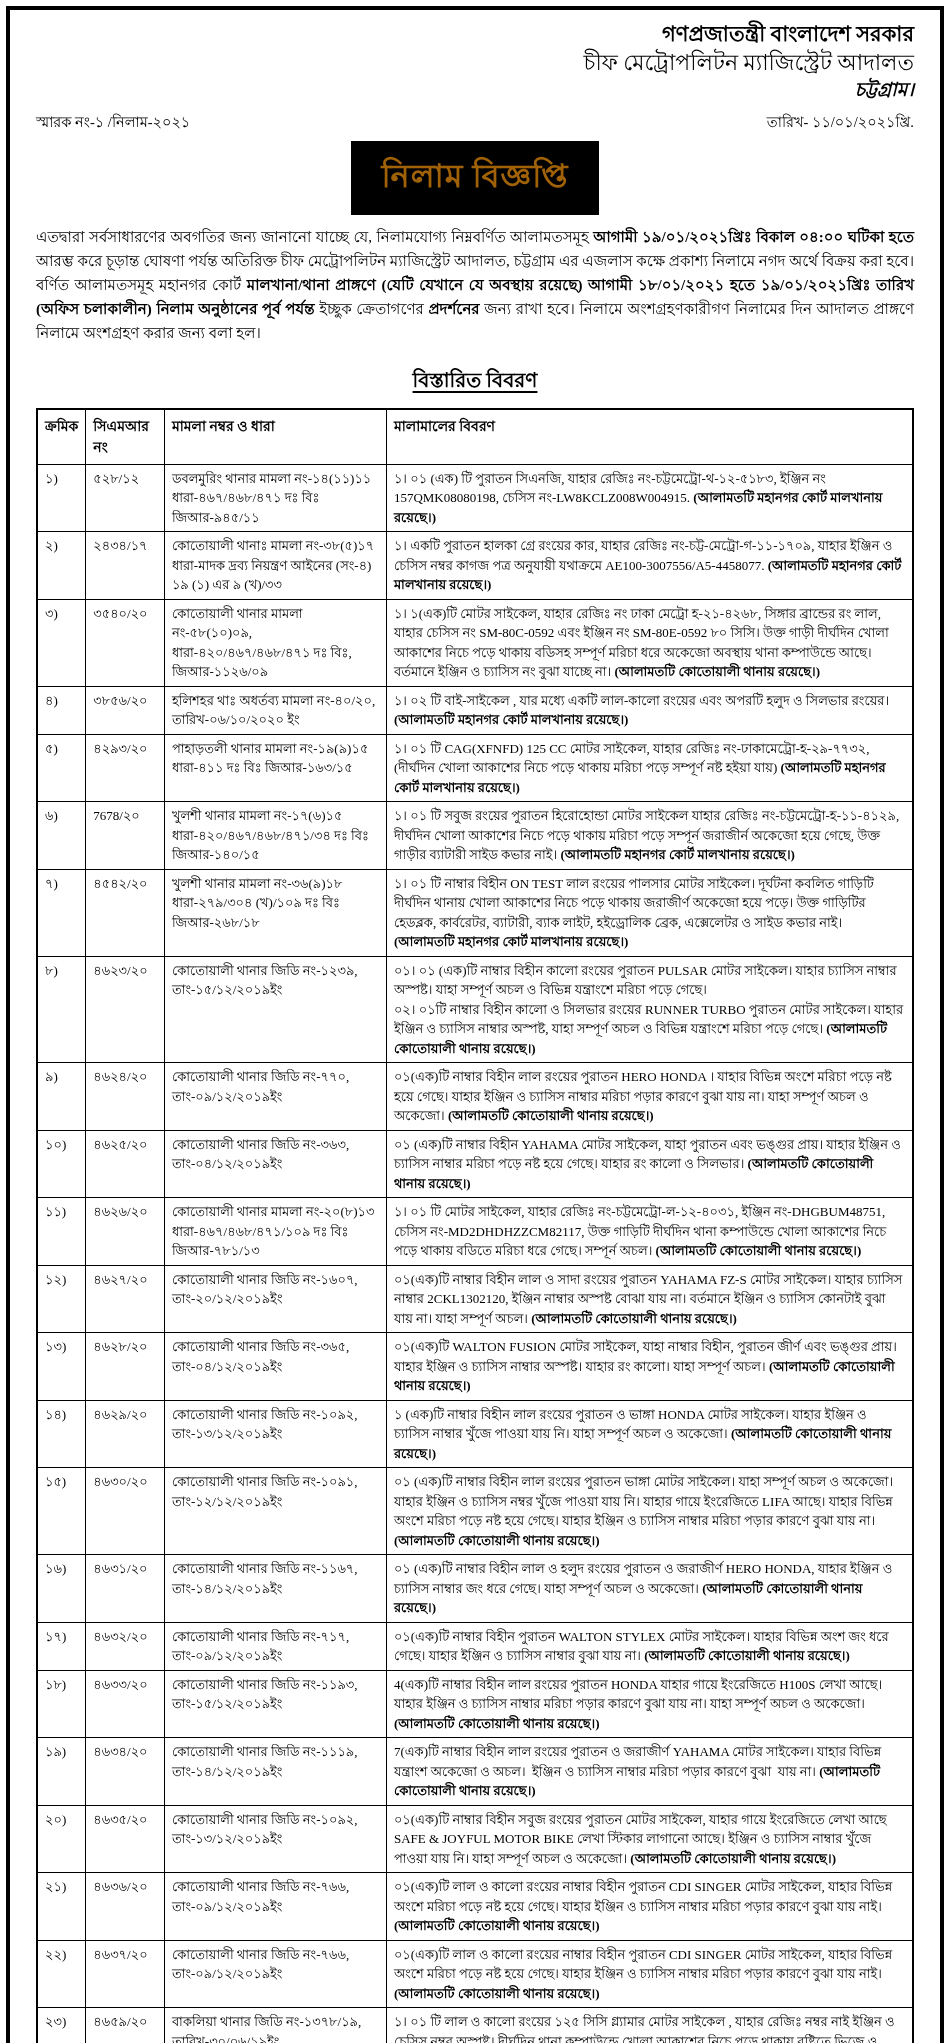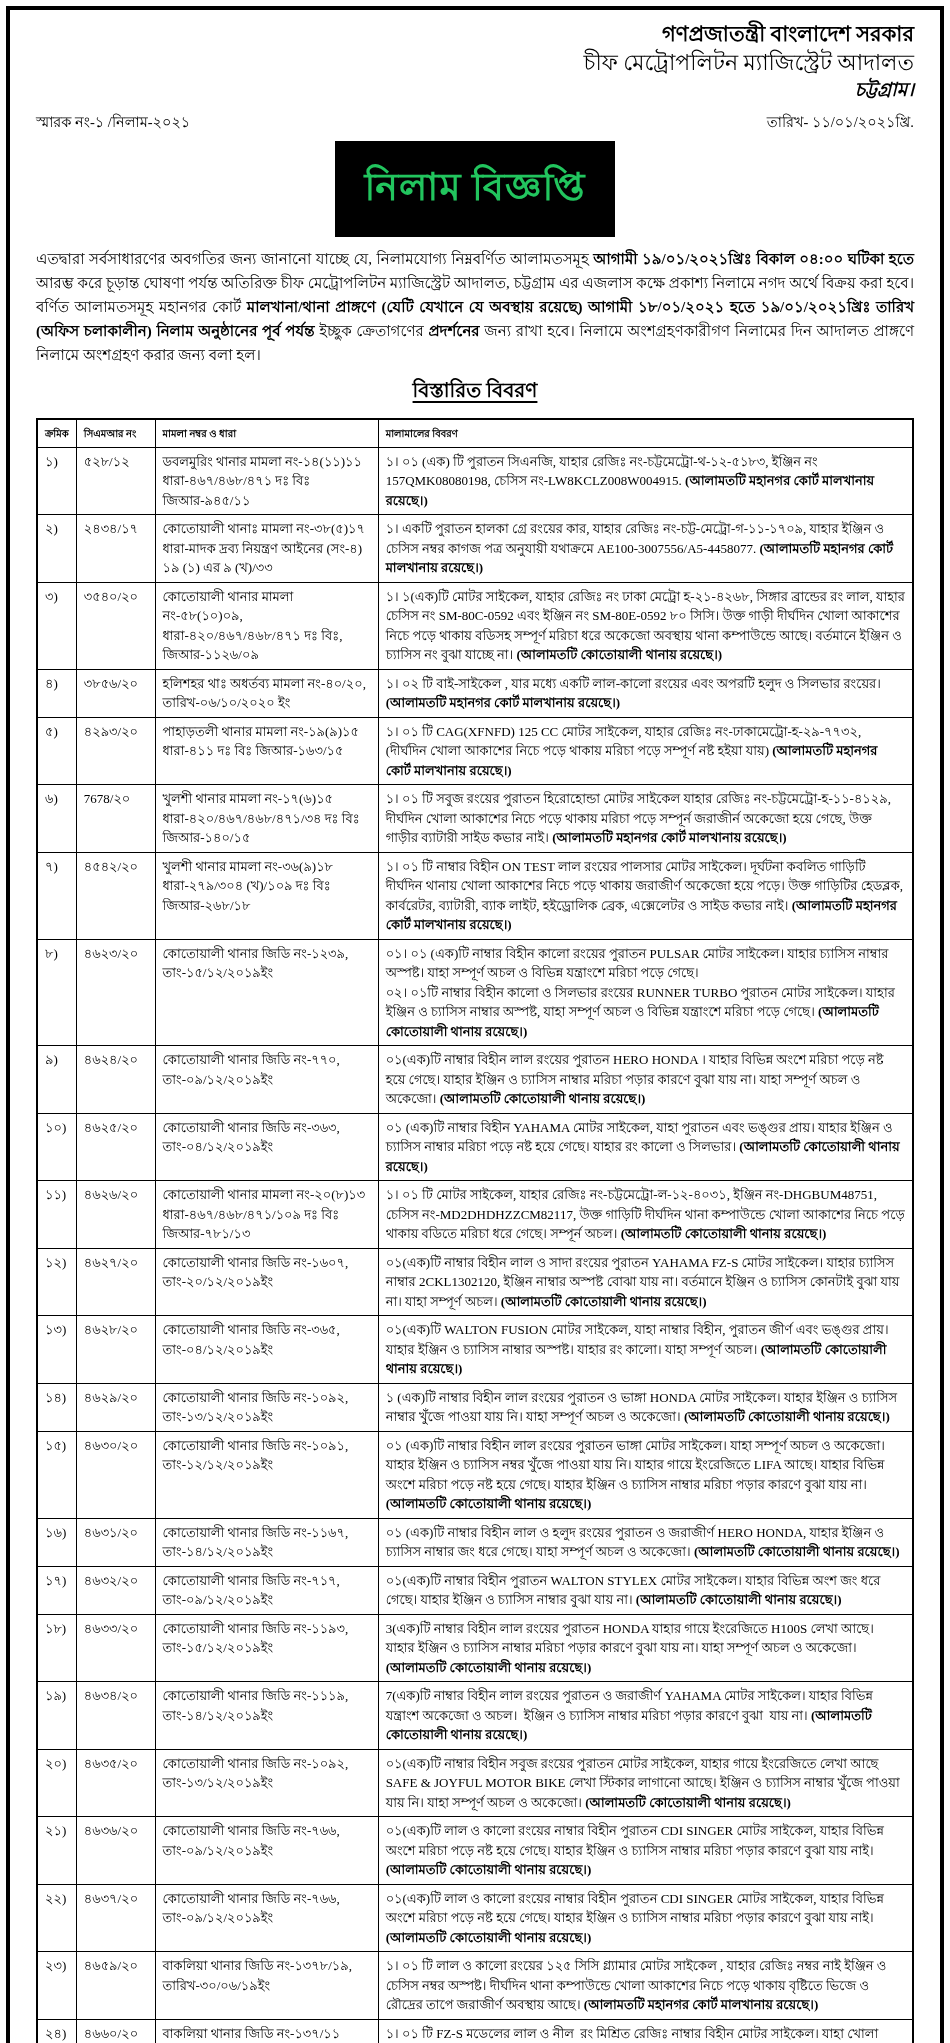--- a/index.html
+++ b/index.html
@@ -23,47 +23,47 @@
   .h1{font-size:21px;font-weight:700;line-height:1.35;}
   .h2{font-size:22px;font-weight:400;line-height:1.35;}
   .h3{font-size:19px;font-weight:700;line-height:1.3;font-style:italic;}
   .memo-row{
     display:flex;justify-content:space-between;
     font-size:14.5px;margin-top:8px;
   }
   .title-wrap{text-align:center;margin:6px 0 10px 0;}
   .title-box{
     display:inline-block;
-    background:#000;color:#22c55e;
-    font-size:38px;font-weight:700;
-    padding:16px 30px;
+    background:#000;color:#a16207;
+    font-size:32px;font-weight:700;
+    padding:10px 30px;
     letter-spacing:1px;
   }
   .intro{
     font-size:15px;line-height:1.6;
     text-align:justify;margin:4px 0 6px 0;
   }
   .section-title{
     text-align:center;font-size:20px;font-weight:700;
     text-decoration:underline;
     text-underline-offset:4px;
-    margin:8px 0 10px 0;
+    margin:20px 0 10px 0;
   }
   table.items{
     width:100%;border-collapse:collapse;
     border:2px solid #000;
     font-size:13px;line-height:1.5;
   }
   table.items th, table.items td{
     border:1px solid #000;
     padding:4px 7px;
     vertical-align:top;
     text-align:left;
   }
-  table.items th{font-weight:700;font-size:10px;padding:6px 7px;}
+  table.items th{font-weight:700;font-size:14px;padding:6px 7px;}
   .c-serial{width:4.2%;}
   .c-cmr{width:9%;}
   .c-case{width:25.5%;}
   .c-desc{width:61.3%;white-space:pre-wrap;text-align:justify;}
   .b{font-weight:700;}
 </style>
 </head>
 <body>
 
 <div class="sheet">
@@ -198,21 +198,21 @@
           <tr>
             <td class="c-serial">১৭)</td>
             <td class="c-cmr">৪৬৩২/২০</td>
             <td class="c-case">কোতোয়ালী থানার জিডি নং-৭১৭, তাং-০৯/১২/২০১৯ইং</td>
             <td class="c-desc"><span>০১(এক)টি নাম্বার বিহীন পুরাতন WALTON STYLEX মোটর সাইকেল। যাহার বিভিন্ন অংশ জং ধরে গেছে। যাহার ইঞ্জিন ও চ্যাসিস নাম্বার বুঝা যায় না। </span><span class="b">(আলামতটি কোতোয়ালী থানায় রয়েছে।)</span></td>
           </tr>
           <tr>
             <td class="c-serial">১৮)</td>
             <td class="c-cmr">৪৬৩৩/২০</td>
             <td class="c-case">কোতোয়ালী থানার জিডি নং-১১৯৩, তাং-১৫/১২/২০১৯ইং</td>
-            <td class="c-desc"><span>3(এক)টি নাম্বার বিহীন লাল রংয়ের পুরাতন HONDA যাহার গায়ে ইংরেজিতে H100S লেখা আছে। যাহার ইঞ্জিন ও চ্যাসিস নাম্বার মরিচা পড়ার কারণে বুঝা যায় না। যাহা সম্পূর্ণ অচল ও অকেজো। </span><span class="b">(আলামতটি কোতোয়ালী থানায় রয়েছে।)</span></td>
+            <td class="c-desc"><span>4(এক)টি নাম্বার বিহীন লাল রংয়ের পুরাতন HONDA যাহার গায়ে ইংরেজিতে H100S লেখা আছে। যাহার ইঞ্জিন ও চ্যাসিস নাম্বার মরিচা পড়ার কারণে বুঝা যায় না। যাহা সম্পূর্ণ অচল ও অকেজো। </span><span class="b">(আলামতটি কোতোয়ালী থানায় রয়েছে।)</span></td>
           </tr>
           <tr>
             <td class="c-serial">১৯)</td>
             <td class="c-cmr">৪৬৩৪/২০</td>
             <td class="c-case">কোতোয়ালী থানার জিডি নং-১১১৯, তাং-১৪/১২/২০১৯ইং</td>
             <td class="c-desc"><span>7(এক)টি নাম্বার বিহীন লাল রংয়ের পুরাতন ও জরাজীর্ণ YAHAMA মোটর সাইকেল। যাহার বিভিন্ন যন্ত্রাংশ অকেজো ও অচল।  ইঞ্জিন ও চ্যাসিস নাম্বার মরিচা পড়ার কারণে বুঝা  যায় না। </span><span class="b">(আলামতটি কোতোয়ালী থানায় রয়েছে।)</span></td>
           </tr>
           <tr>
             <td class="c-serial">২০)</td>
             <td class="c-cmr">৪৬৩৫/২০</td>

